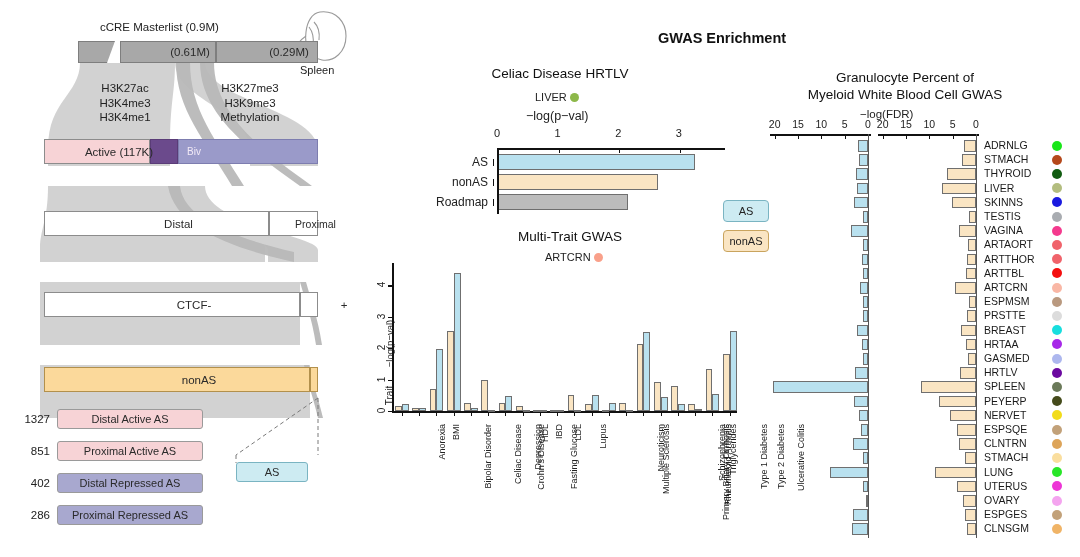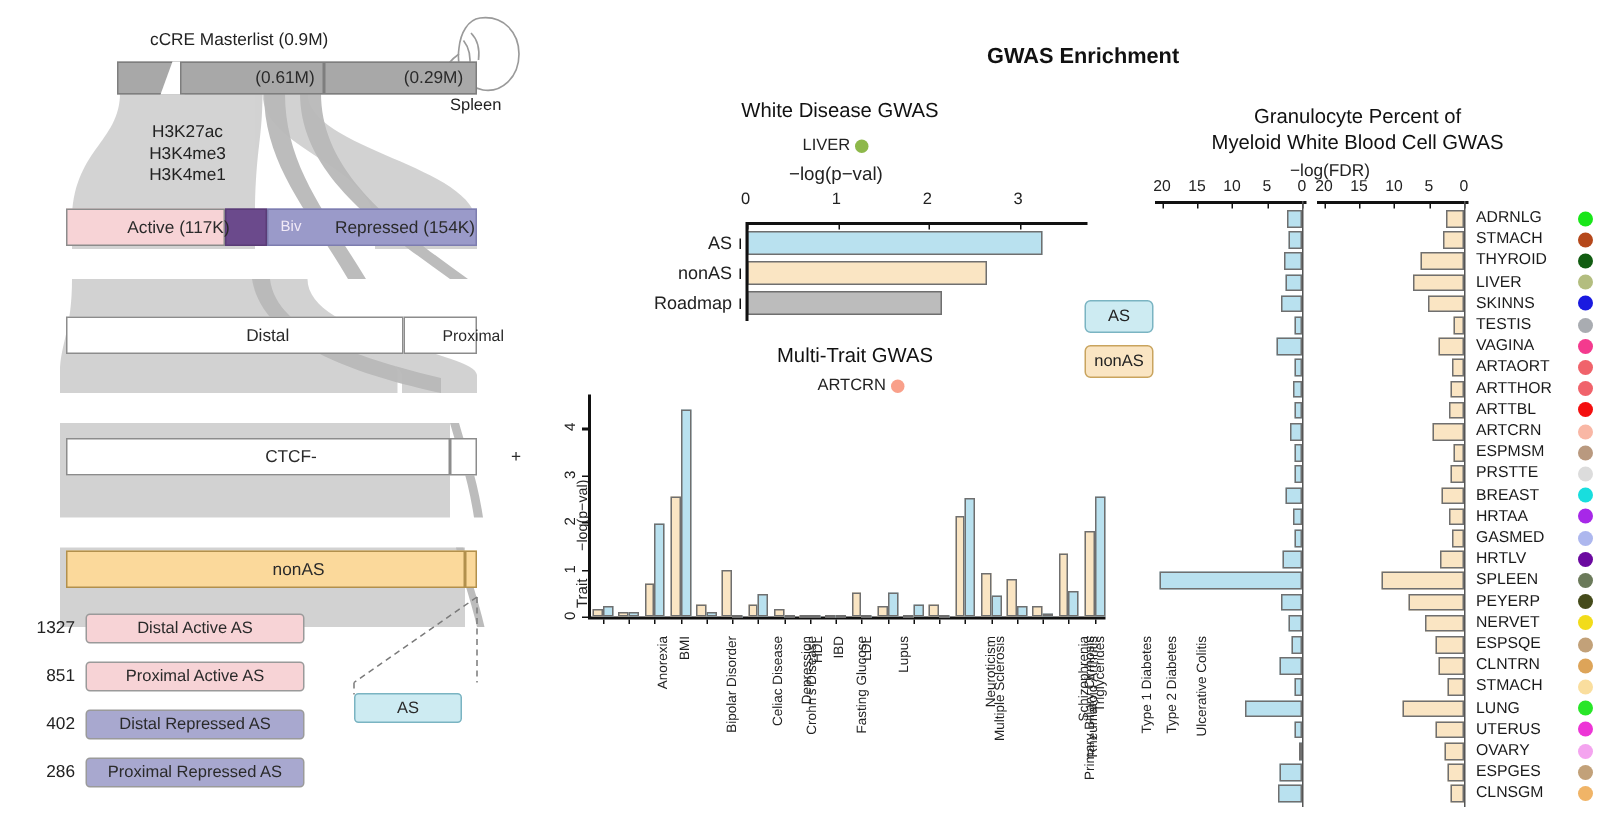--- a/index.html
+++ b/index.html
@@ -138,28 +138,32 @@
     <div class="barlabel" style="left:138px; top:0; width:102px; height:22px;">(0.29M)</div>
   </div>
 
   <div class="spleen-label" style="left:300px; top:64px;">Spleen</div>
 
   <div class="hist-text" style="left:60px; top:81px; width:130px;">
     <div>H3K27ac</div>
     <div>H3K4me3</div>
     <div>H3K4me1</div>
   </div>
+  <div class="hist-text" style="left:185px; top:81px; width:130px;">
+    <div>H3K27me3</div>
+    <div>H3K9me3</div>
+    <div>Methylation</div>
+  </div>
 
   <div class="abs" style="left:44px; top:139px; width:274px; height:25px;">
     <div class="abs" style="left:0; top:0; width:106px; height:25px; background:#f7d3d6; border:1px solid #8c8c8c;"></div>
     <div class="abs" style="left:106px; top:0; width:28px; height:25px; background:#6b4a8c; border:1px solid #5a3c77;"></div>
     <div class="abs" style="left:134px; top:0; width:140px; height:25px; background:#9a9ac9; border:1px solid #7d7daf;"></div>
     <div class="barlabel" style="left:0; top:0; width:106px; height:25px;">Active (117K)</div>
     <div class="barlabel" style="left:106px; top:0; width:28px; height:25px; color:#f2eaf7; font-size:10px;">Biv</div>
-    <div class="barlabel" style="left:134px; top:0; width:140px; height:25px;">Repressed (154K)</div>
   </div>
 
   <div class="abs" style="left:44px; top:211px; width:274px; height:25px;">
     <div class="abs" style="left:0; top:0; width:225px; height:25px; background:#ffffff; border:1px solid #8c8c8c;"></div>
     <div class="abs" style="left:225px; top:0; width:49px; height:25px; background:#ffffff; border:1px solid #8c8c8c;"></div>
     <div class="barlabel" style="left:0; top:0; width:225px; height:25px;">Distal</div>
     <div class="barlabel" style="left:225px; top:0; width:49px; height:25px; font-size:10.5px;">Proximal</div>
   </div>
 
   <div class="abs" style="left:44px; top:292px; width:274px; height:25px;">
@@ -191,21 +195,21 @@
   </div>
   <div class="legendrow" style="left:16px; top:505px;">
     <span class="legendnum">286</span>
     <span class="legendbox" style="width:146px; background:#a8a8cf;">Proximal Repressed AS</span>
   </div>
 </div>
 
 <div id="gwas-title">GWAS Enrichment</div>
 
 <div class="abs" id="celiac-chart" style="left:390px; top:60px; width:340px; height:165px;">
-  <div class="chart-title" style="left:0; top:5px; width:340px;">White Disease GWAS</div>
+  <div class="chart-title" style="left:0; top:5px; width:340px;">Celiac Disease HRTLV</div>
   <div class="sub-dotline" style="left:145px; top:31px;">
     <span>LIVER</span>
     <span class="dot" id="celiac-dot" style="background: rgb(141, 184, 74);"></span>
   </div>
   <div class="axis-text" style="left:136px; top:49px; font-size:12.5px;">−log(p−val)</div>
   <div id="celiac-plot" class="abs" style="left:0; top:0; width:340px; height:165px;">
       <div class="axis-line" style="left: 108px; top: 88px; width: 227px; height: 1.6px;"></div>
       <div class="tick" style="left: 108px; top: 89px; height: 4px;"></div>
       <div class="axis-text" style="left: 104px; top: 67px;">0</div>
       <div class="tick" style="left: 168.563px; top: 89px; height: 4px;"></div>

